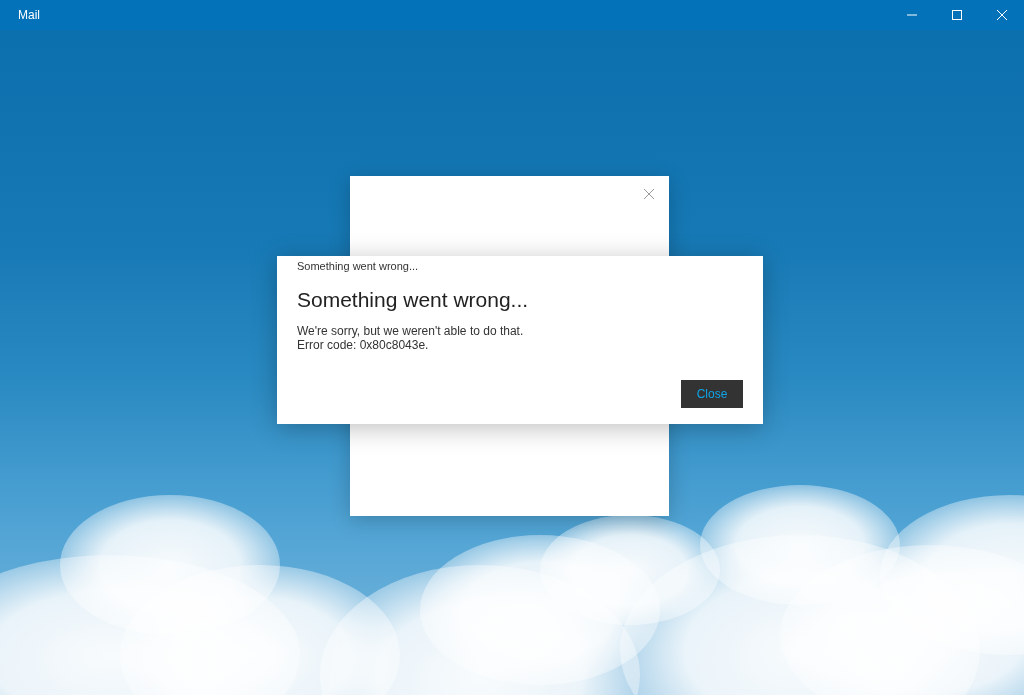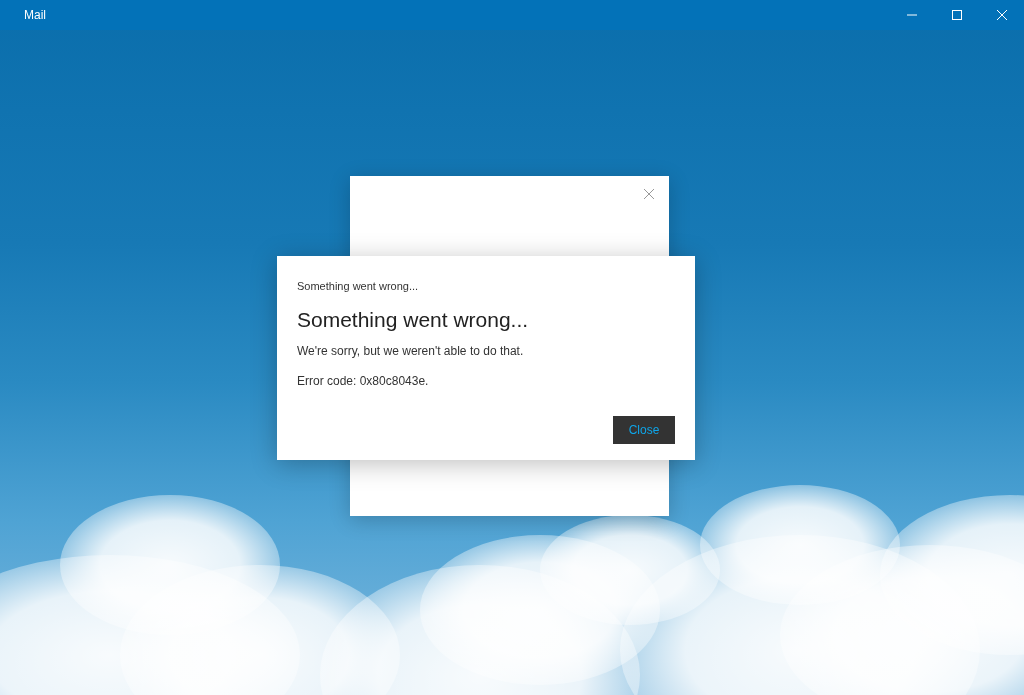--- a/index.html
+++ b/index.html
@@ -16,21 +16,21 @@
       position: relative;
       overflow: hidden;
     }
     
     .titlebar {
       height: 30px;
       background: #0372b8;
       display: flex;
       align-items: center;
       justify-content: space-between;
-      padding-left: 24px;
+      padding-left: 18px;
       color: white;
       font-size: 12px;
       position: relative;
       z-index: 100;
     }
     
     .titlebar-controls {
       display: flex;
       height: 100%;
     }
@@ -70,43 +70,43 @@
       justify-content: center;
       cursor: pointer;
       color: #888;
       font-size: 14px;
     }
     
     .error-dialog {
       position: absolute;
       left: 277px;
       top: 256px;
-      width: 418px;
+      width: 486px;
       background: white;
       box-shadow: 0 4px 24px rgba(0,0,0,0.25);
-      padding: 24px 20px 16px 20px;
+      padding: 4px 20px 16px 20px;
     }
     
     .dialog-small-title {
       font-size: 11px;
       color: #333;
       margin-bottom: 16px;
     }
     
     .dialog-heading {
       font-size: 21px;
       font-weight: 300;
       color: #222;
       margin-bottom: 12px;
     }
     
     .dialog-message {
       font-size: 12px;
       color: #333;
-      margin-bottom: 16px;
+      margin-bottom: 0;
     }
     
     .dialog-errorcode {
       font-size: 12px;
       color: #333;
       margin-bottom: 28px;
     }
     
     .dialog-button {
       display: block;

